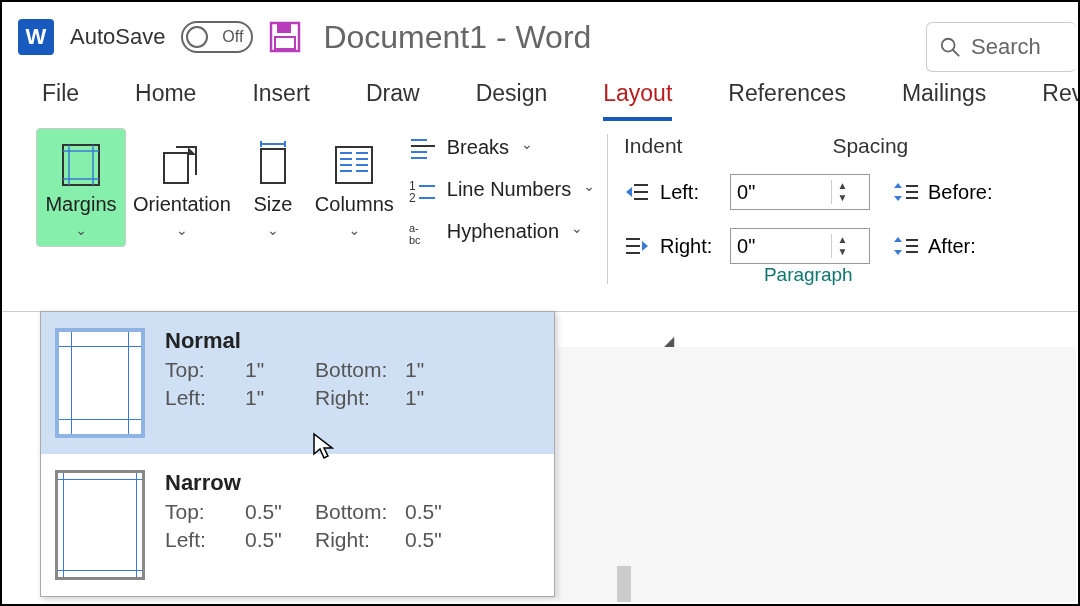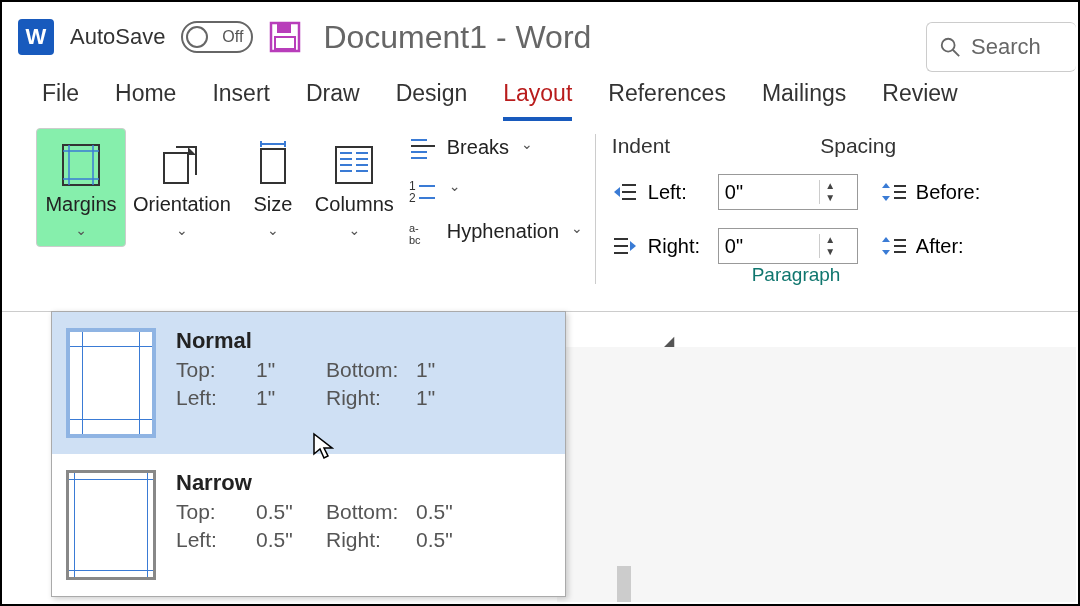--- a/index.html
+++ b/index.html
@@ -11,21 +11,21 @@
   .autosave-label { font-size: 22px; color: #333; }
   .autosave-toggle { width: 72px; height: 32px; border: 2px solid #666; border-radius: 16px; display: flex; align-items: center; position: relative; background: #fff; }
   .autosave-toggle .knob { width: 22px; height: 22px; border: 2px solid #666; border-radius: 50%; background: #fff; margin-left: 3px; }
   .autosave-toggle .off-text { position: absolute; right: 8px; font-size: 16px; color: #555; }
   .save-icon { width: 32px; height: 32px; }
   .save-icon svg { width: 100%; height: 100%; }
   .doc-title { font-size: 32px; color: #666; margin-left: 6px; }
   .search-box { position: absolute; right: 2px; top: 20px; width: 150px; height: 50px; border: 1px solid #ccc; border-radius: 6px; border-right: none; display: flex; align-items: center; padding: 17px 12px; gap: 10px; color: #666; font-size: 22px; overflow: hidden; }
   
   
-  .tabs { display: flex; gap: 36px; padding: 8px 30px 0 40px; font-size: 23px; color: #333; border-bottom: 1px solid transparent; }
+  .tabs { display: flex; gap: 56px; padding: 8px 30px 0 40px; font-size: 23px; color: #333; border-bottom: 1px solid transparent; }
   .tab { padding-bottom: 10px; cursor: pointer; }
   .tab.active { color: #b91c1c; font-weight: 400; border-bottom: 4px solid #185abd; }
   
   
   .ribbon { display: flex; height: 190px; border-bottom: 1px solid #ccc; padding: 6px 0; }
   .rib-col { display: flex; align-items: flex-start; }
   .big-btn { display: flex; flex-direction: column; align-items: center; justify-content: flex-start; padding: 8px 6px; font-size: 20px; color: #222; cursor: pointer; border: 1px solid transparent; border-radius: 4px; min-width: 90px; }
   .big-btn.selected { background: #86efac; border: 1px solid #ccc; }
   .big-btn .icn { height: 56px; display: flex; align-items: center; justify-content: center; }
   .big-btn .icn svg { width: 48px; height: 48px; }
@@ -44,21 +44,21 @@
   .para-row { display: flex; align-items: center; gap: 10px; }
   .para-row svg { width: 26px; height: 22px; }
   .spin { display: flex; align-items: center; border: 1px solid #999; width: 140px; height: 36px; background: #fff; }
   .spin input { border: none; width: 100px; font-size: 20px; padding: 2px 6px; outline: none; }
   .spin .arrows { display: flex; flex-direction: column; width: 22px; font-size: 10px; text-align: center; color: #444; border-left: 1px solid #ccc; }
   .spin .arrows span { line-height: 12px; cursor: pointer; }
   .group-label { text-align: center; font-size: 19px; color: #0f766e; }
   .launcher2 { position: absolute; left: 660px; top: 330px; font-size: 16px; color: #555; cursor: pointer; transform: rotate(0deg); }
   
   
-  .dropdown { position: absolute; left: 38px; top: 309px; width: 515px; background: #fff; border: 1px solid #aaa; box-shadow: 2px 2px 6px rgba(0,0,0,0.2); z-index: 10; margin-left: 11px; }
+  .dropdown { position: absolute; left: 38px; top: 309px; width: 515px; background: #fff; border: 1px solid #aaa; box-shadow: 2px 2px 6px rgba(0,0,0,0.2); z-index: 10; }
   .dd-item { display: flex; gap: 20px; padding: 16px 14px; cursor: pointer; }
   .dd-item.hover { background: #cfe0f4; }
   .dd-thumb { width: 90px; height: 110px; border: 3px solid #888; background: #fff; position: relative; flex-shrink: 0; }
   .dd-item.hover .dd-thumb { border: 4px solid #8fb4e3; }
   .dd-thumb .m-top, .dd-thumb .m-bot { position: absolute; left: 0; right: 0; height: 1px; background: #3a7bd5; }
   .dd-thumb .m-left, .dd-thumb .m-right { position: absolute; top: 0; bottom: 0; width: 1px; background: #3a7bd5; }
   .dd-info { flex: 1; font-size: 21px; color: #555; }
   .dd-info .name { font-weight: 600; color: #222; font-size: 22px; margin-bottom: 4px; }
   .dd-grid { display: grid; grid-template-columns: 80px 70px 90px 60px; row-gap: 4px; }
   
@@ -176,20 +176,21 @@
       <span>Breaks</span>
       <span class="chev-r">⌄</span>
     </div>
     <div class="stack-row">
       <svg viewBox="0 0 28 24">
           <text x="0" y="12" font-size="12" fill="#333">1</text>
           <text x="0" y="24" font-size="12" fill="#333">2</text>
           <line x1="10" y1="8" x2="26" y2="8" stroke="#3a7bd5" stroke-width="2"></line>
           <line x1="10" y1="20" x2="26" y2="20" stroke="#3a7bd5" stroke-width="2"></line>
         </svg>
+      <span>Line Numbers</span>
       <span class="chev-r">⌄</span>
     </div>
     <div class="stack-row">
       <svg viewBox="0 0 28 24">
           <text x="0" y="12" font-size="11" fill="#333">a-</text>
           <text x="0" y="24" font-size="11" fill="#333">bc</text>
         </svg>
       <span>Hyphenation</span>
       <span class="chev-r">⌄</span>
     </div>

